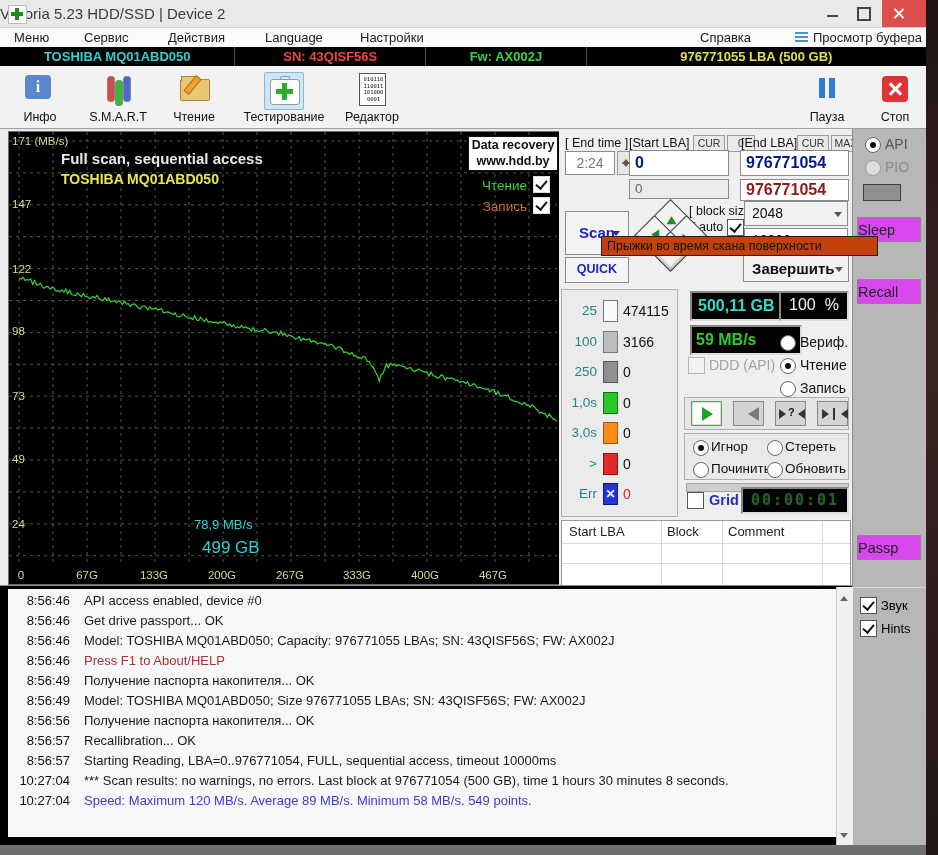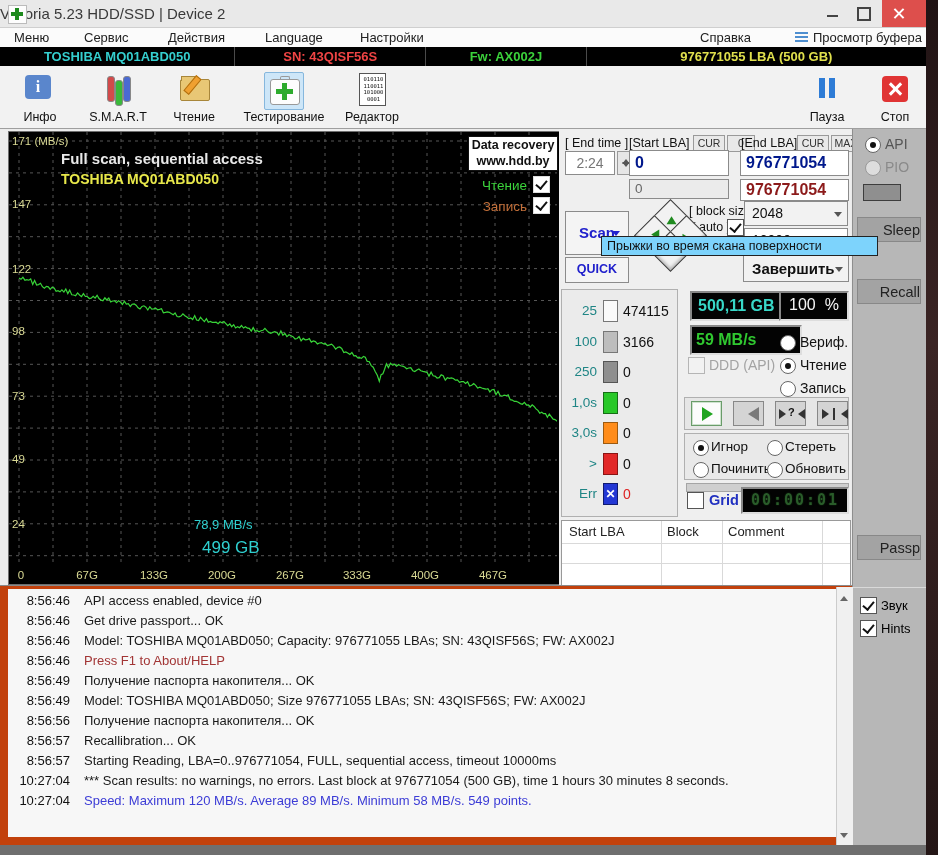--- a/index.html
+++ b/index.html
@@ -73,46 +73,46 @@
   .cb.dis{border-color:#b5b5b5;background:#f2f2f2;}
   .rb{width:14px;height:14px;border-radius:50%;background:#fff;border:1px solid #666;}
   .rb.sel::after{content:"";position:absolute;left:4px;top:4px;width:6px;height:6px;border-radius:50%;background:#111;}
   .rb.dis{border-color:#999;background:#ddd;}
   .dia{width:27px;height:27px;background:#f2f2f2;border:1px solid #3a3a3a;transform:rotate(45deg);box-shadow:inset -2px -2px 3px #bbb;}
   .dia i{position:absolute;left:8px;top:9px;transform:rotate(-45deg);border:5px solid transparent;}
   .dia.up i{border-bottom:8px solid #1f8a1f;margin-top:-4px;}
   .dia.dn i{border-top:8px solid #1f8a1f;margin-top:2px;}
   .dia.lf i{border-right:8px solid #1f8a1f;margin-left:-3px;}
   .dia.rt i{border-left:8px solid #1f8a1f;margin-left:3px;}
-  #tooltip{left:601px;top:236px;width:270px;height:18px;background:#7dd3fc;border:1px solid #222;font-size:12.5px;line-height:18px;padding-left:5px;z-index:60;color:#111;white-space:nowrap;}
+  #tooltip{left:601px;top:236px;width:270px;height:18px;background:#c2410c;border:1px solid #222;font-size:12.5px;line-height:18px;padding-left:5px;z-index:60;color:#111;white-space:nowrap;}
   .group{border:1px solid #b0b0b0;background:#ebebeb;box-sizing:border-box;}
   .stat-lbl{color:#1f8585;font-size:13.5px;text-align:right;width:38px;}
   .stat-block{width:15px;height:22px;border:1px solid #777;box-sizing:border-box;}
   .stat-val{font-size:14px;color:#111;}
   .lcd{background:#030303;border:2px solid #888;border-right-color:#ddd;border-bottom-color:#ddd;box-sizing:border-box;}
   #btn-scan,#btn-quick{background:#f4f4f4;border:1px solid #8b8b8b;color:#2020cc;font-weight:bold;text-align:center;}
   .pb-btn{width:31px;height:25px;background:#d4d4d4;border:1px solid #888;box-sizing:border-box;}
   .pb-btn.on{background:#fcfcfc;border:1px solid #6a9c6a;box-shadow:0 0 0 1px #cfe3cf inset;}
   .tri{position:absolute;border:7px solid transparent;top:5px;}
   .tri.right{border-left:11px solid #1fa41f;left:10px;}
   .tri.left{border-right:11px solid #7a7a7a;left:7px;}
   .tri.sm-r{border:5px solid transparent;border-left:7px solid #333;top:7px;}
   .tri.sm-l{border:5px solid transparent;border-right:7px solid #333;top:7px;}
   .vbar{position:absolute;top:6px;width:2px;height:12px;background:#333;}
   
   #sidebar{left:852px;top:129px;width:74px;height:458px;background:#b7b7b7;border-left:1px solid #8e8e8e;}
-  .side-btn{left:4px;width:64px;height:25px;background:#a3a3a3;border:1px solid #888;text-align:right;line-height:24px;font-size:14.5px;color:#222;box-sizing:border-box;}
+  .side-btn{left:4px;width:64px;height:25px;background:#d946ef;border:1px solid #888;text-align:left;line-height:24px;font-size:14.5px;color:#222;box-sizing:border-box;}
   #sidebar-bottom{left:852px;top:587px;width:74px;height:268px;background:#b7b7b7;border-left:1px solid #8e8e8e;border-top:1px solid #d9d9d9;font-size:13px;}
   
   #defect-table{left:561px;top:520px;width:288px;height:64px;background:#fff;border:1px solid #999;}
   #defect-table .hdr{position:absolute;top:3px;font-size:13px;color:#222;}
   #defect-table .vline{position:absolute;top:0;width:1px;height:64px;background:#d9d9d9;}
   #defect-table .hline{position:absolute;left:0;width:288px;height:1px;background:#d9d9d9;}
   
-  #log{left:0;top:585px;width:852px;height:260px;background:#c2410c;border-top:1px solid #8a8a8a;}
+  #log{left:0;top:585px;width:852px;height:260px;background:#000000;border-top:1px solid #8a8a8a;}
   #log-inner{left:8px;top:3px;width:828px;height:248px;background:#f7f7f7;}
   .log-row{position:absolute;left:0;width:828px;height:20px;font-size:13px;line-height:20px;}
   .log-time{position:absolute;left:0;width:62px;text-align:right;color:#111;}
   .log-text{position:absolute;left:76px;white-space:nowrap;}
   #log-scroll{left:836px;top:1px;width:16px;height:258px;background:#f0f0f0;border-left:1px solid #ccc;}
   .scroll-btn{left:0;width:15px;height:17px;background:#f0f0f0;}
   .scroll-btn i{position:absolute;left:3px;border:4px solid transparent;}
   
   #bottom-strip{left:0;top:845px;width:926px;height:10px;background:#6f6f6f;}
   #desktop-strip{left:926px;top:0;width:12px;height:855px;background:linear-gradient(180deg,#201314,#3a2424 40%,#241616);}

